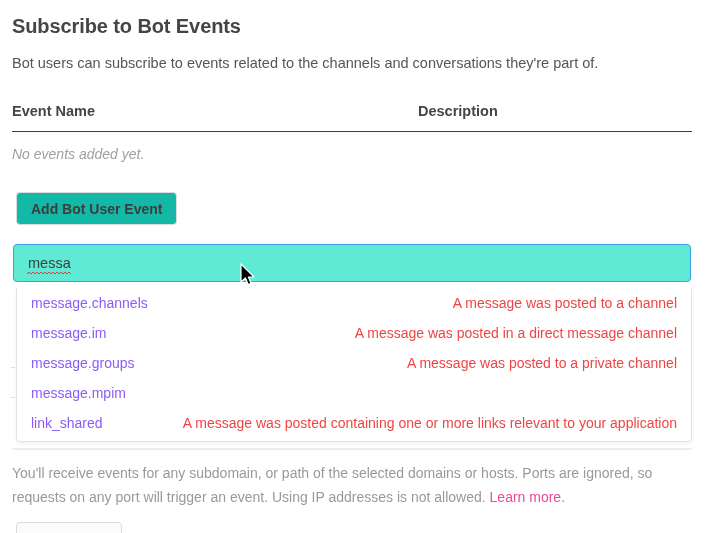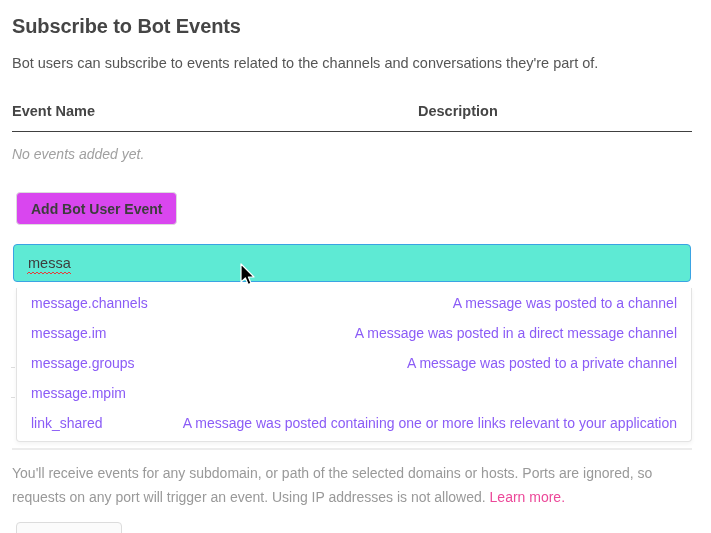--- a/index.html
+++ b/index.html
@@ -80,21 +80,21 @@
     color: #a0a0a0;
   }
 
   
   .add-event-button {
     position: absolute;
     left: 16px;
     top: 192px;
     height: 33px;
     padding: 0 14px;
-    background: #d946ef;
+    background: #14b8a6;
     border: 1px solid #dcdcdc;
     border-radius: 4px;
     font-family: "Liberation Sans", sans-serif;
     font-size: 14px;
     font-weight: bold;
     color: #3d3d3d;
     cursor: pointer;
     white-space: nowrap;
   }
 
@@ -159,21 +159,21 @@
   }
 
   .suggestion-name {
     font-size: 14px;
     color: #8b5cf6;
     white-space: nowrap;
   }
 
   .suggestion-desc {
     font-size: 14px;
-    color: #8b5cf6;
+    color: #ef4444;
     white-space: nowrap;
     text-align: right;
   }
 
   
   .section-divider {
     position: absolute;
     left: 12px;
     top: 448px;
     width: 680px;

